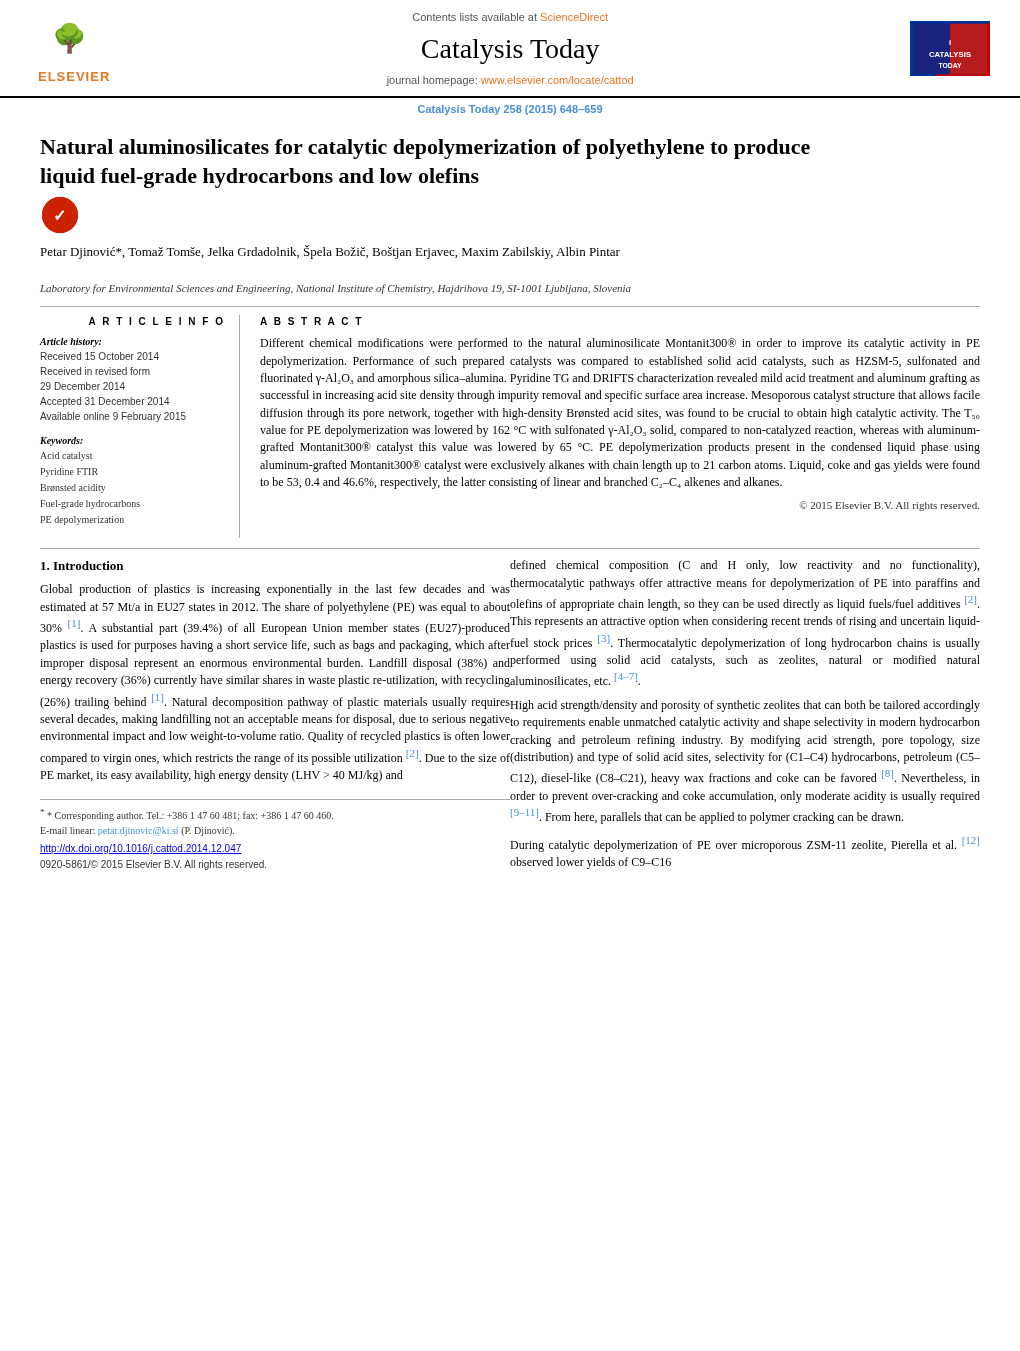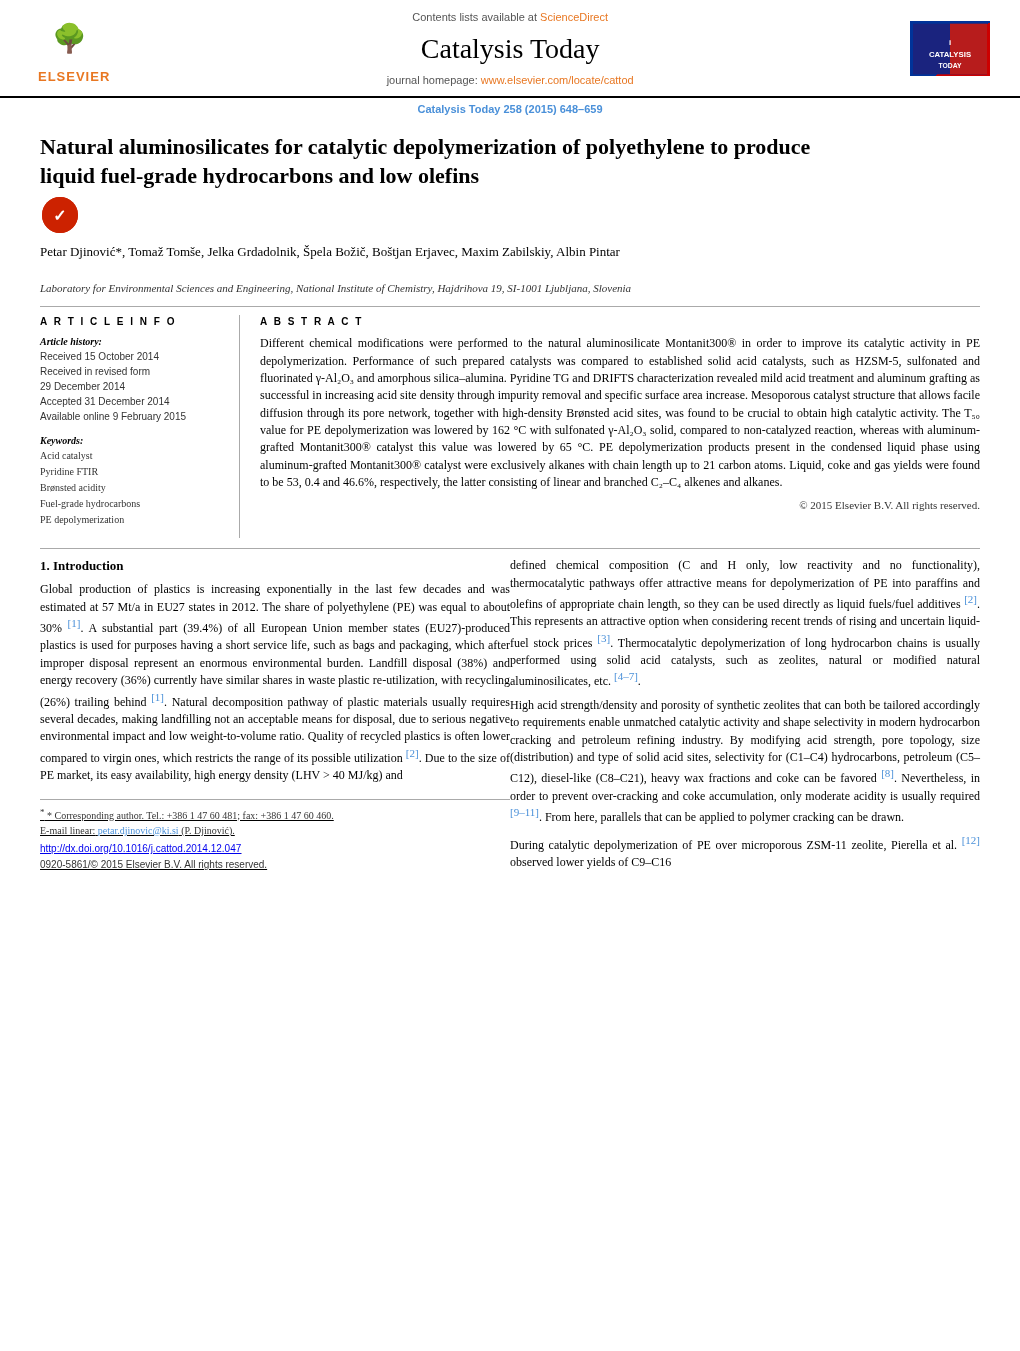--- a/index.html
+++ b/index.html
@@ -174,20 +174,21 @@
       padding-right: 14px;
     }
     .info-section-title {
       font-size: 10px;
       letter-spacing: 2px;
       text-transform: uppercase;
       font-family: Arial, sans-serif;
       font-weight: bold;
       margin-bottom: 6px;
       color: #000;
+      text-align: right;
     }
     .info-block {
       margin-bottom: 10px;
     }
     .info-label {
       font-size: 10px;
       font-style: italic;
       font-family: 'Times New Roman', serif;
       font-weight: bold;
       color: #000;
@@ -256,21 +257,20 @@
     .body-text .ref {
       color: #4a90d9;
       text-decoration: none;
       font-size: 11px;
       vertical-align: super;
     }
     .footnote-section {
       border-top: 1px solid #aaa;
       margin-top: 14px;
       padding-top: 6px;
-      text-decoration: underline;
     }
     .footnote-text {
       font-size: 10px;
       font-family: 'Times New Roman', serif;
       color: #333;
       line-height: 1.5;
     }
     .footnote-text a {
       color: #4a90d9;
       text-decoration: none;

